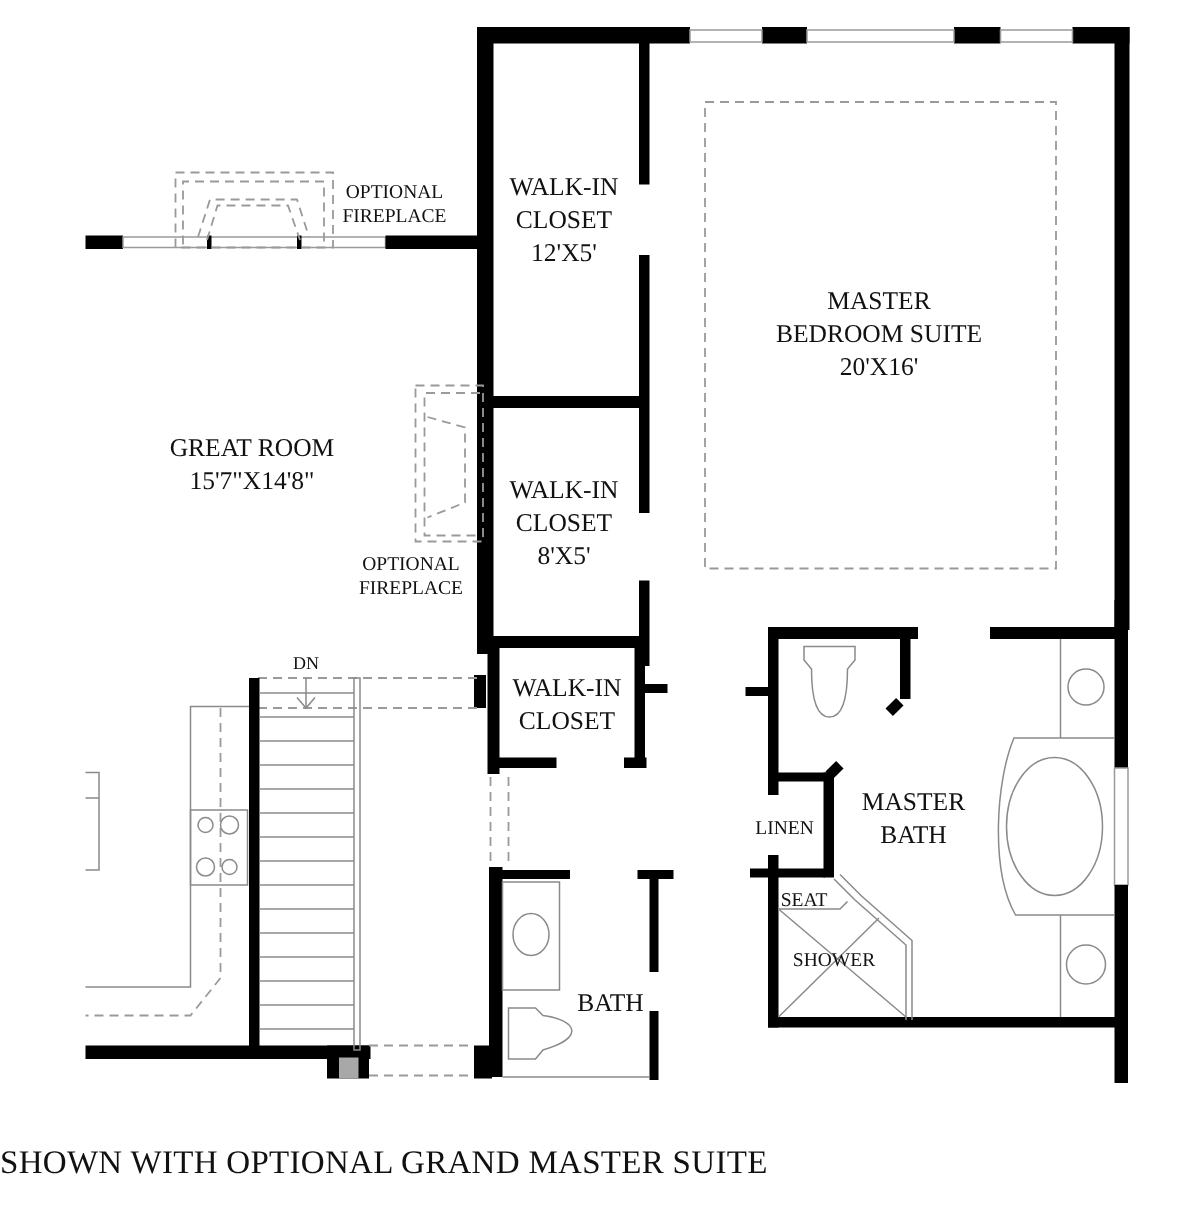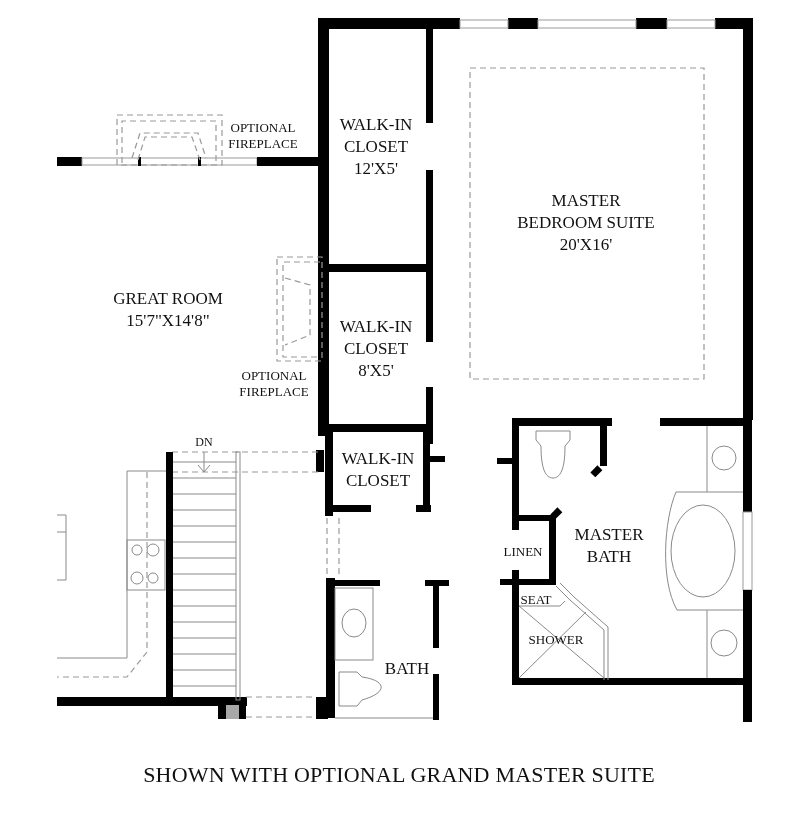--- a/index.html
+++ b/index.html
@@ -6,21 +6,21 @@
   body { width: 798px; height: 815px; position: relative; overflow: hidden; }
   #plan { position: absolute; left: 0; top: 0; width: 798px; height: 815px; }
   .wall { fill: #000000; }
   .thin { fill: none; stroke: #8a8a8a; stroke-width: 1; }
   .dash { fill: none; stroke: #9a9a9a; stroke-width: 1.2; stroke-dasharray: 6 4; }
   .win { fill: #ffffff; stroke: #9a9a9a; stroke-width: 1; }
   .lbl { font-family: "Liberation Serif", "DejaVu Serif", serif; fill: #111111; text-anchor: middle; }
   .lbl-lg { font-size: 17px; }
   .lbl-sm { font-size: 13px; }
   .lbl-xs { font-size: 12px; }
-  .caption { position: absolute; left: 0; width: 798px; top: 762px; text-align: center;
+  .caption { position: absolute; left: 0; width: 798px; top: 762px; 
              font-family: "Liberation Serif", "DejaVu Serif", serif; font-size: 22px; color: #111; letter-spacing: 0.2px; }
 </style>
 </head>
 <body>
 
 <svg id="plan" viewBox="0 0 798 815" xmlns="http://www.w3.org/2000/svg">
 
   <g>
 
     <rect class="wall" x="318" y="18" width="142" height="11"></rect>

